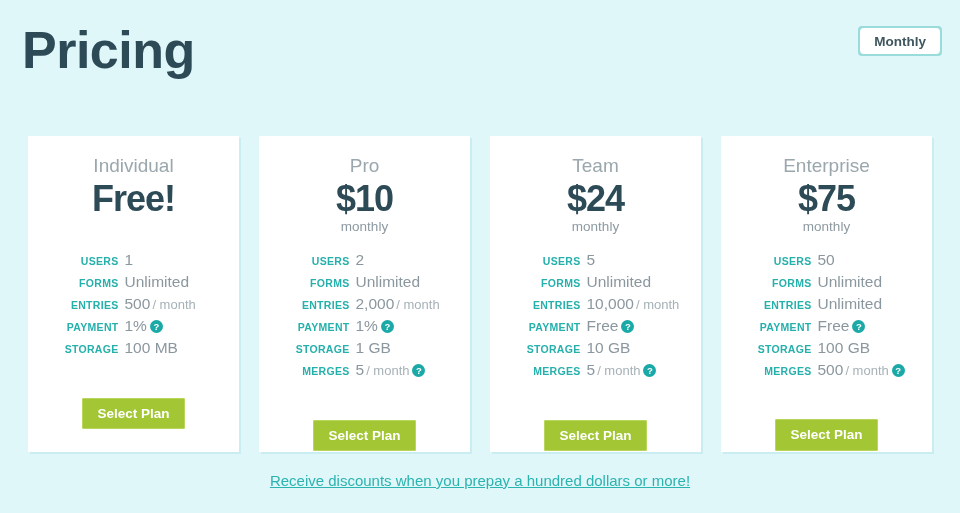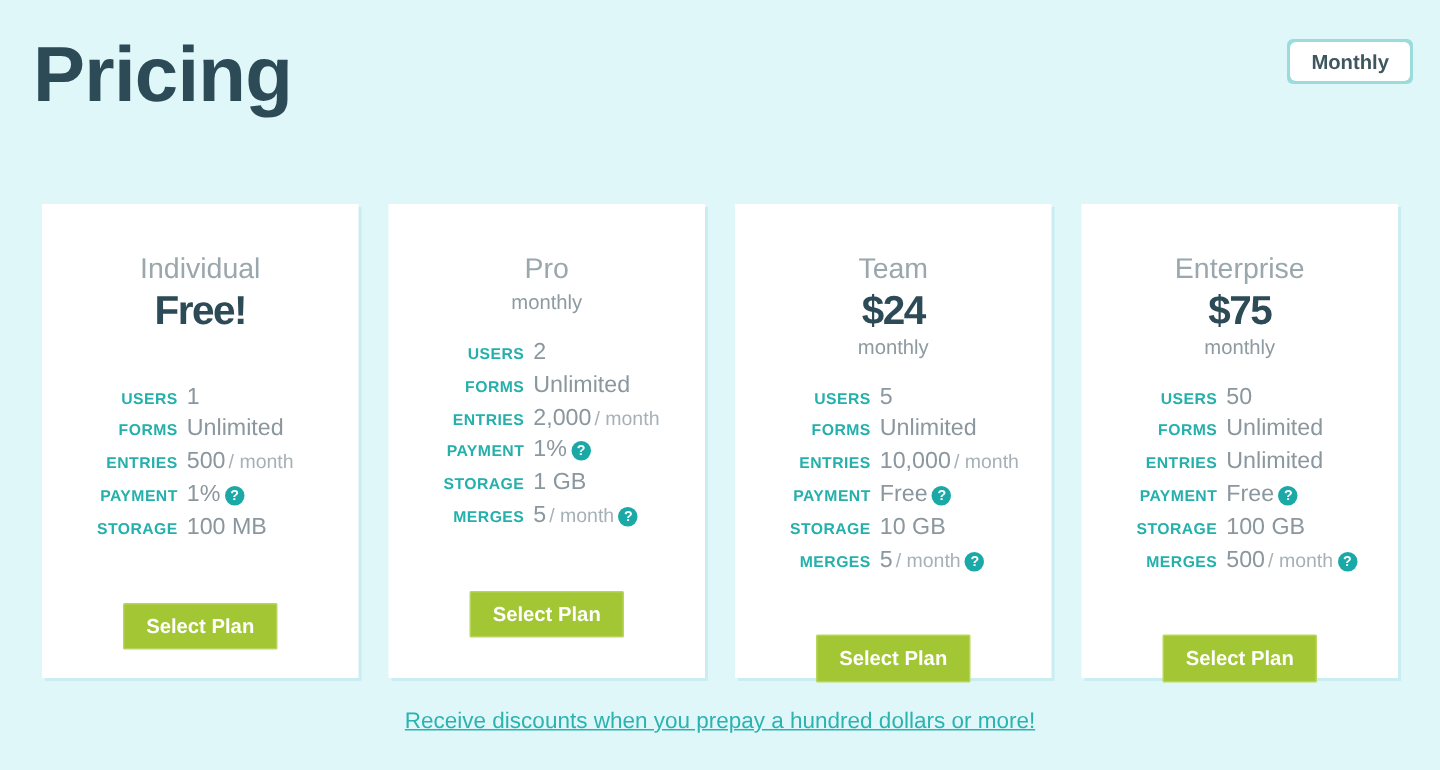--- a/index.html
+++ b/index.html
@@ -75,38 +75,38 @@
     left: 28px;
     right: 28px;
     display: flex;
     gap: 20px;
   }
 
   .plan-card {
     flex: 1 1 0;
     background: #ffffff;
     height: 316px;
-    padding: 34px 12px 0 12px;
+    padding: 20px 12px 0 12px;
     box-shadow: 2px 2px 0 rgba(150, 215, 220, 0.30);
     display: flex;
     flex-direction: column;
     align-items: center;
     position: relative;
   }
 
   .plan-name {
     font-size: 19px;
     color: #9aa7ad;
     font-weight: normal;
     line-height: 1.1;
     margin-bottom: 2px;
   }
 
   .plan-price {
-    font-size: 27px;
+    font-size: 36px;
     font-weight: bold;
     color: #2d4a57;
     line-height: 1.1;
     letter-spacing: -1px;
   }
 
   .plan-period {
     font-size: 13.5px;
     color: #8d9aa1;
     line-height: 1.2;
@@ -245,20 +245,21 @@
         </div>
         <div class="feature-row">
           <span class="feature-label">STORAGE</span>
           <span class="feature-value"><span>100 MB</span></span>
         </div>
       </div>
       <div class="select-plan-wrap"><button class="select-plan-btn">Select Plan</button></div>
     </div>
     <div class="plan-card">
       <div class="plan-name">Pro</div>
+      <div class="plan-price">$10</div>
       <div class="plan-period">monthly</div>
       <div class="features">
         <div class="feature-row">
           <span class="feature-label">USERS</span>
           <span class="feature-value"><span>2</span></span>
         </div>
         <div class="feature-row">
           <span class="feature-label">FORMS</span>
           <span class="feature-value"><span>Unlimited</span></span>
         </div>

